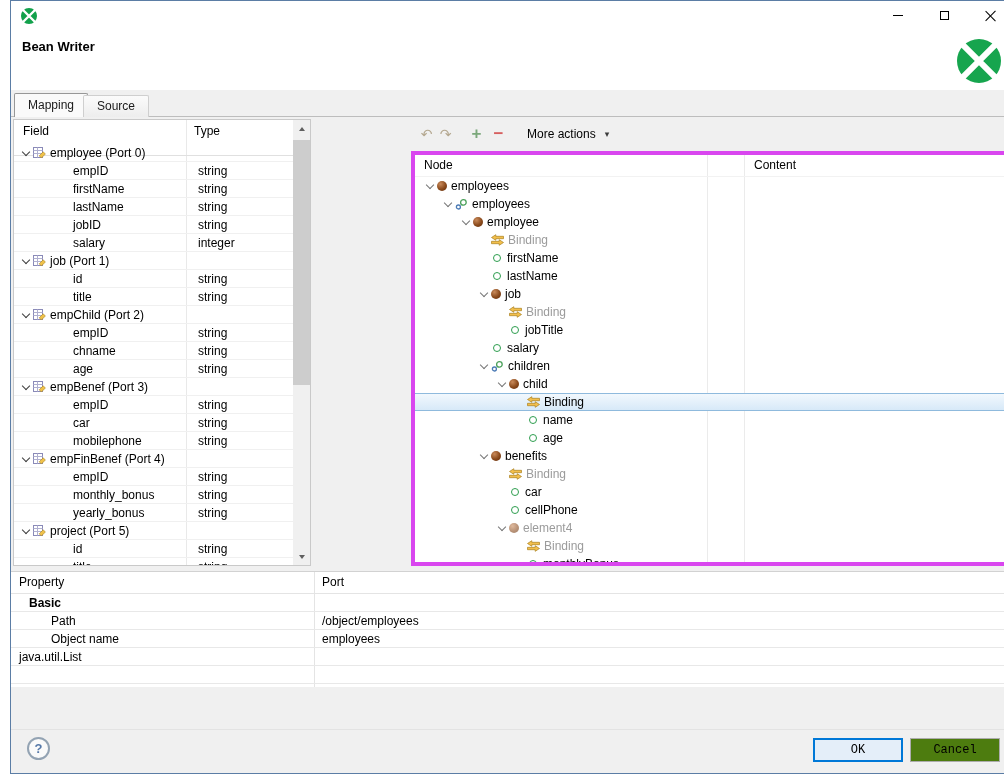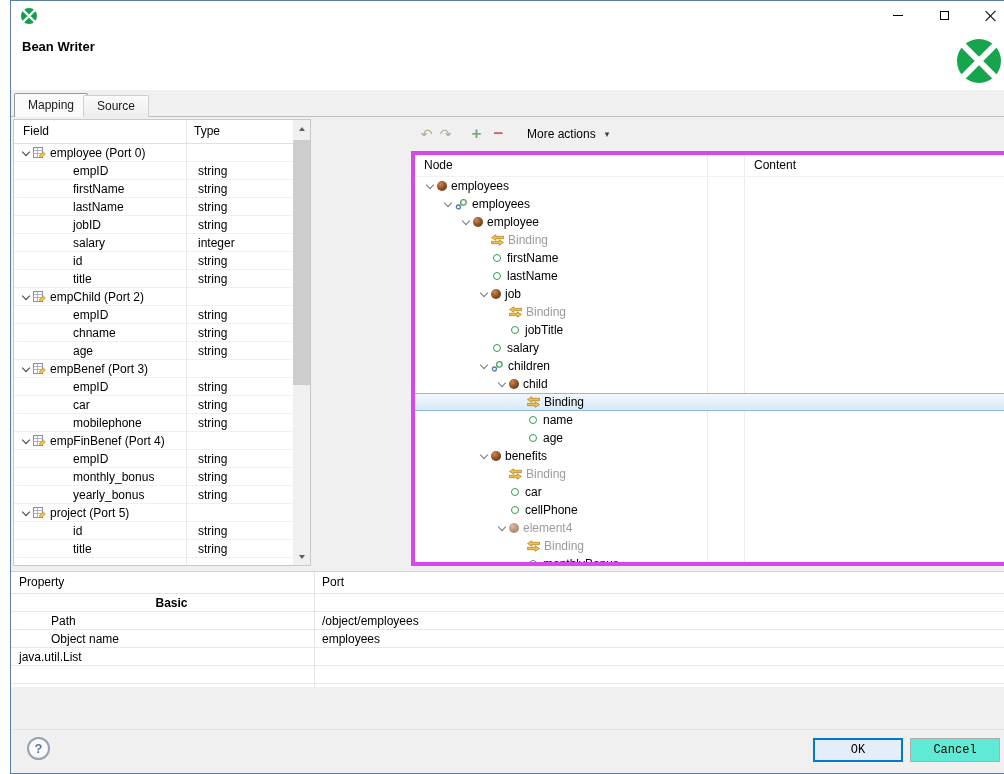--- a/index.html
+++ b/index.html
@@ -25,21 +25,21 @@
 
   
   .tabbar{position:absolute;left:0;top:89px;width:1002px;height:27px;background:#f0f0f0;border-bottom:1px solid #bdbdbd;}
   .tab{position:absolute;bottom:-1px;line-height:21px;padding:0 13px;color:#1a1a1a;cursor:default;}
   .tab.active{left:3px;height:24px;line-height:23px;background:#fafafa;border:1px solid #979797;border-bottom:none;border-radius:2px 2px 0 0;}
   .tab.inactive{left:72px;height:22px;border:1px solid #cfcfcf;border-bottom:none;border-radius:2px 2px 0 0;background:linear-gradient(#fbfbfb,#ededed);}
 
   
   .fields-panel{position:absolute;left:2px;top:118px;width:298px;height:447px;background:#fff;border:1px solid #c9c9c9;}
   .fp-colline{position:absolute;left:172px;top:0;bottom:0;width:1px;background:#e9e9e9;}
-  .fp-header{position:absolute;left:0;top:0;right:17px;height:24px;border-bottom:1px solid #e0e0e0;}
+  .fp-header{position:absolute;left:0;top:0;right:17px;height:36px;border-bottom:1px solid #e0e0e0;}
   .fp-header .h-field{position:absolute;left:9px;top:4px;}
   .fp-header .h-type{position:absolute;left:180px;top:4px;}
   .fp-rows{position:absolute;left:0;top:24px;right:17px;bottom:0;overflow:hidden;}
   .frow{display:flex;height:18px;border-bottom:1px solid #f0f0f0;align-items:center;}
   .fcell{height:100%;display:flex;align-items:center;overflow:hidden;}
   .fcell.fname{width:172px;}
   .fcell.ftype{flex:1;padding-left:8px;}
   .frow .findent{width:55px;flex:0 0 auto;}
   .frow.group .chev{margin-left:5px;}
 
@@ -90,29 +90,29 @@
 
   
   .prop-panel{position:absolute;left:0;top:570px;width:1002px;height:116px;background:#fff;border-top:1px solid #d2d2d2;}
   .pp-colline{position:absolute;left:303px;top:0;bottom:0;width:1px;background:#e4e4e4;}
   .pp-header{position:absolute;left:0;top:0;right:0;height:22px;border-bottom:1px solid #e4e4e4;}
   .pp-header .h-prop{position:absolute;left:8px;top:3px;}
   .pp-header .h-value{position:absolute;left:311px;top:3px;}
   .pp-rows{position:absolute;left:0;top:22px;right:0;bottom:0;overflow:hidden;}
   .prow{display:flex;height:18px;border-bottom:1px solid #e8e8e8;align-items:center;}
   .prow .pname{width:303px;padding-left:40px;overflow:hidden;white-space:nowrap;}
-  .prow.section .pname{padding-left:18px;font-weight:bold;text-align:center;}
+  .prow.section .pname{padding-left:18px;font-weight:bold;}
   .prow .pvalue{flex:1;padding-left:8px;white-space:nowrap;}
 
   
   .button-bar{position:absolute;left:0;top:728px;width:1002px;height:44px;background:#f0f0f0;border-top:1px solid #e3e3e3;}
   .help-btn{position:absolute;left:16px;top:7px;width:23px;height:23px;border-radius:50%;border:2px solid #93a3b3;color:#5578a8;display:flex;align-items:center;justify-content:center;font-weight:bold;font-size:13px;background:#fafafa;cursor:default;}
   .btn{position:absolute;top:8px;width:90px;height:24px;font-size:12px;font-family:Liberation Mono, monospace;cursor:default;}
   .btn.ok{right:110px;background:#e4eef9;border:2px solid #0078d7;}
-  .btn.cancel{right:13px;background:#5eead4;border:1px solid #adadad;}
+  .btn.cancel{right:13px;background:#4d7c0f;border:1px solid #adadad;}
 </style>
 </head>
 <body>
 
 <div class="window">
 
   <div class="top-white">
     <div class="titlebar">
       <div class="app-icon">
         <svg width="18" height="18" viewBox="0 0 18 18">
@@ -205,20 +205,34 @@
         </div>
         <div class="frow">
           <div class="fcell fname">
             <span class="findent"></span>
             <span class="lbl">salary</span>
           </div>
           <div class="fcell ftype">
             <span class="lbl">integer</span>
           </div>
         </div>
+        <div class="frow group">
+          <div class="fcell fname">
+            <span class="chev dark"></span>
+            <svg class="ic" width="13" height="13" viewBox="0 0 13 13">
+              <rect x="0.5" y="1.5" width="9" height="10" fill="#ffffff" stroke="#8a8ab8"></rect>
+              <line x1="0.5" y1="4.5" x2="9.5" y2="4.5" stroke="#b0b0d0"></line>
+              <line x1="0.5" y1="7.5" x2="9.5" y2="7.5" stroke="#b0b0d0"></line>
+              <line x1="4.5" y1="1.5" x2="4.5" y2="11.5" stroke="#b0b0d0"></line>
+              <path d="M6.2 9.8 L10.2 5.8 L12.4 8 L8.4 12 Z" fill="#f0c24a" stroke="#a8821e" stroke-width="0.6"></path>
+            </svg>
+            <span class="lbl">job (Port 1)</span>
+          </div>
+          <div class="fcell ftype"></div>
+        </div>
         <div class="frow">
           <div class="fcell fname">
             <span class="findent"></span>
             <span class="lbl">id</span>
           </div>
           <div class="fcell ftype">
             <span class="lbl">string</span>
           </div>
         </div>
         <div class="frow">

